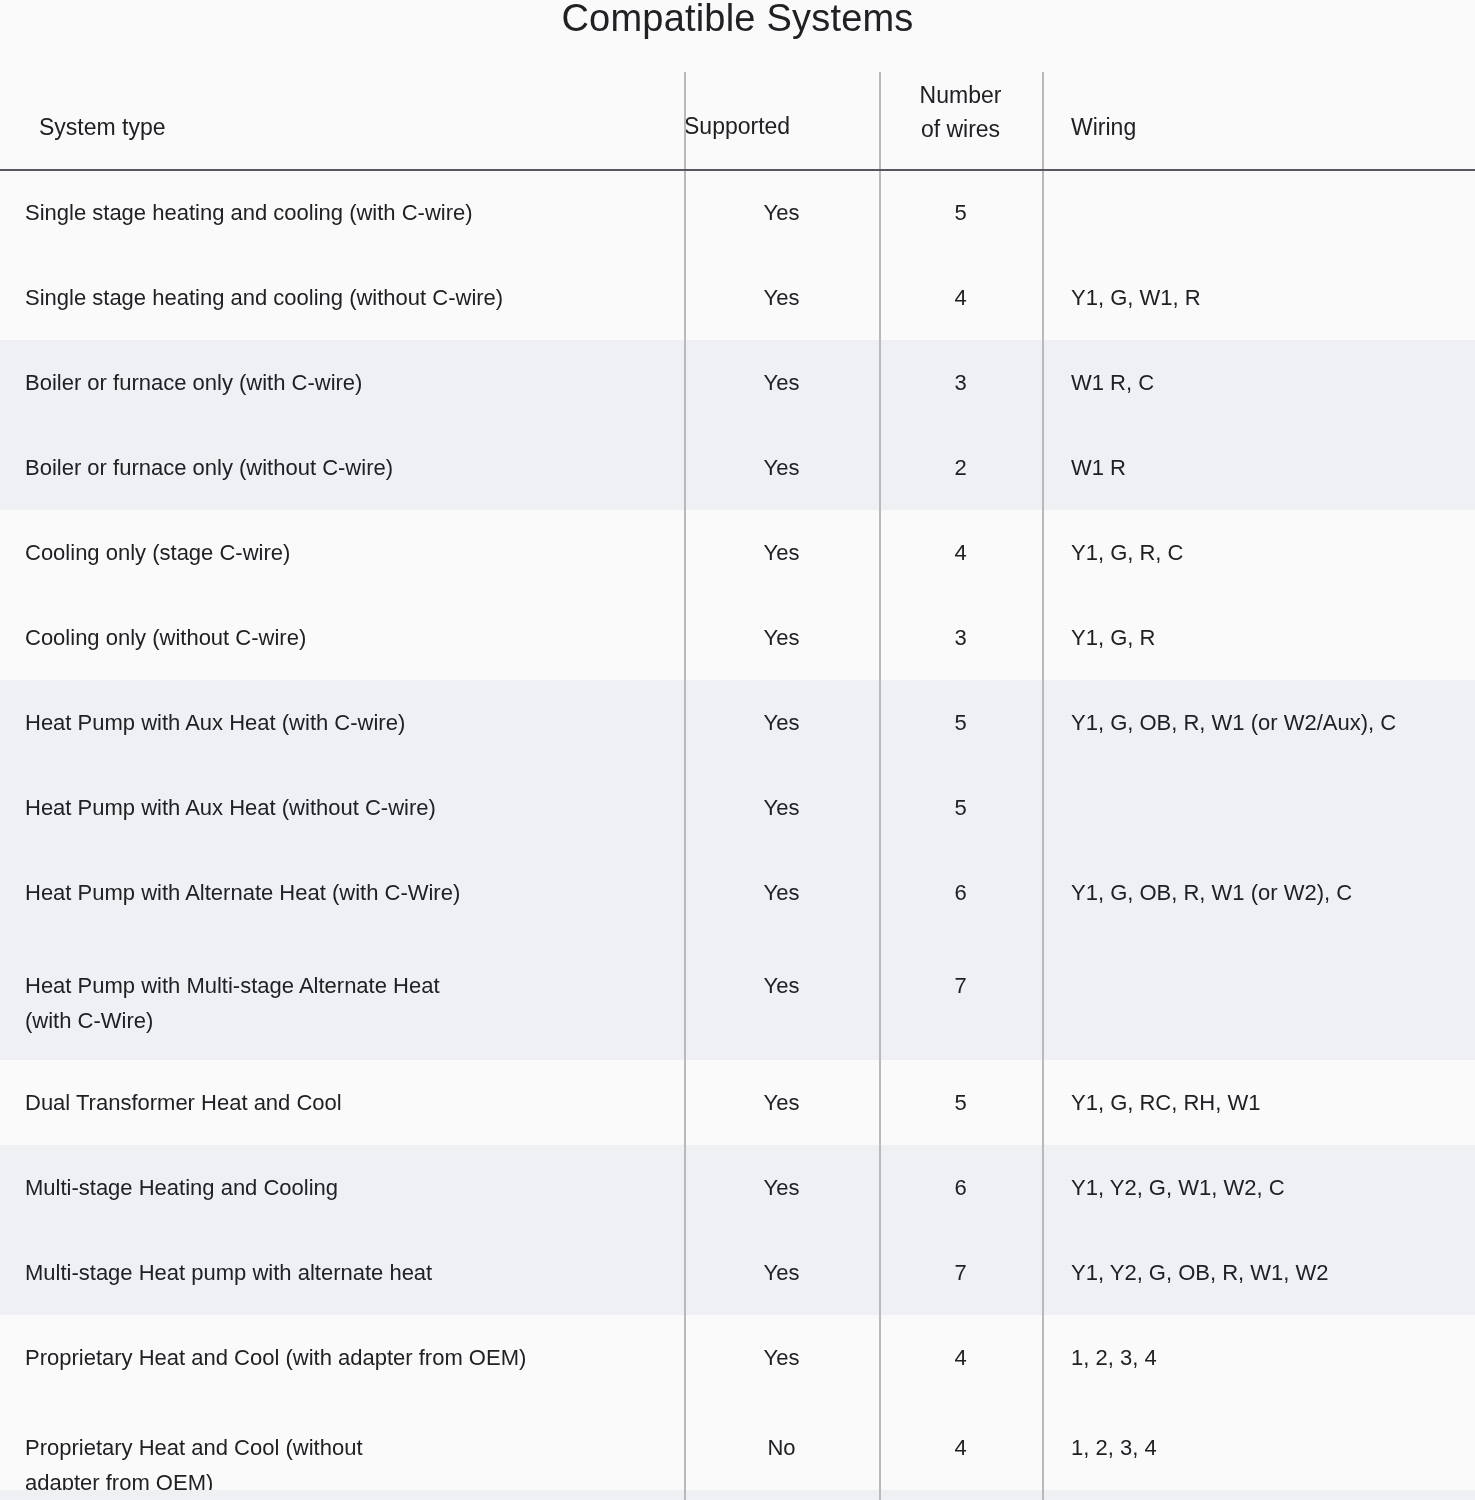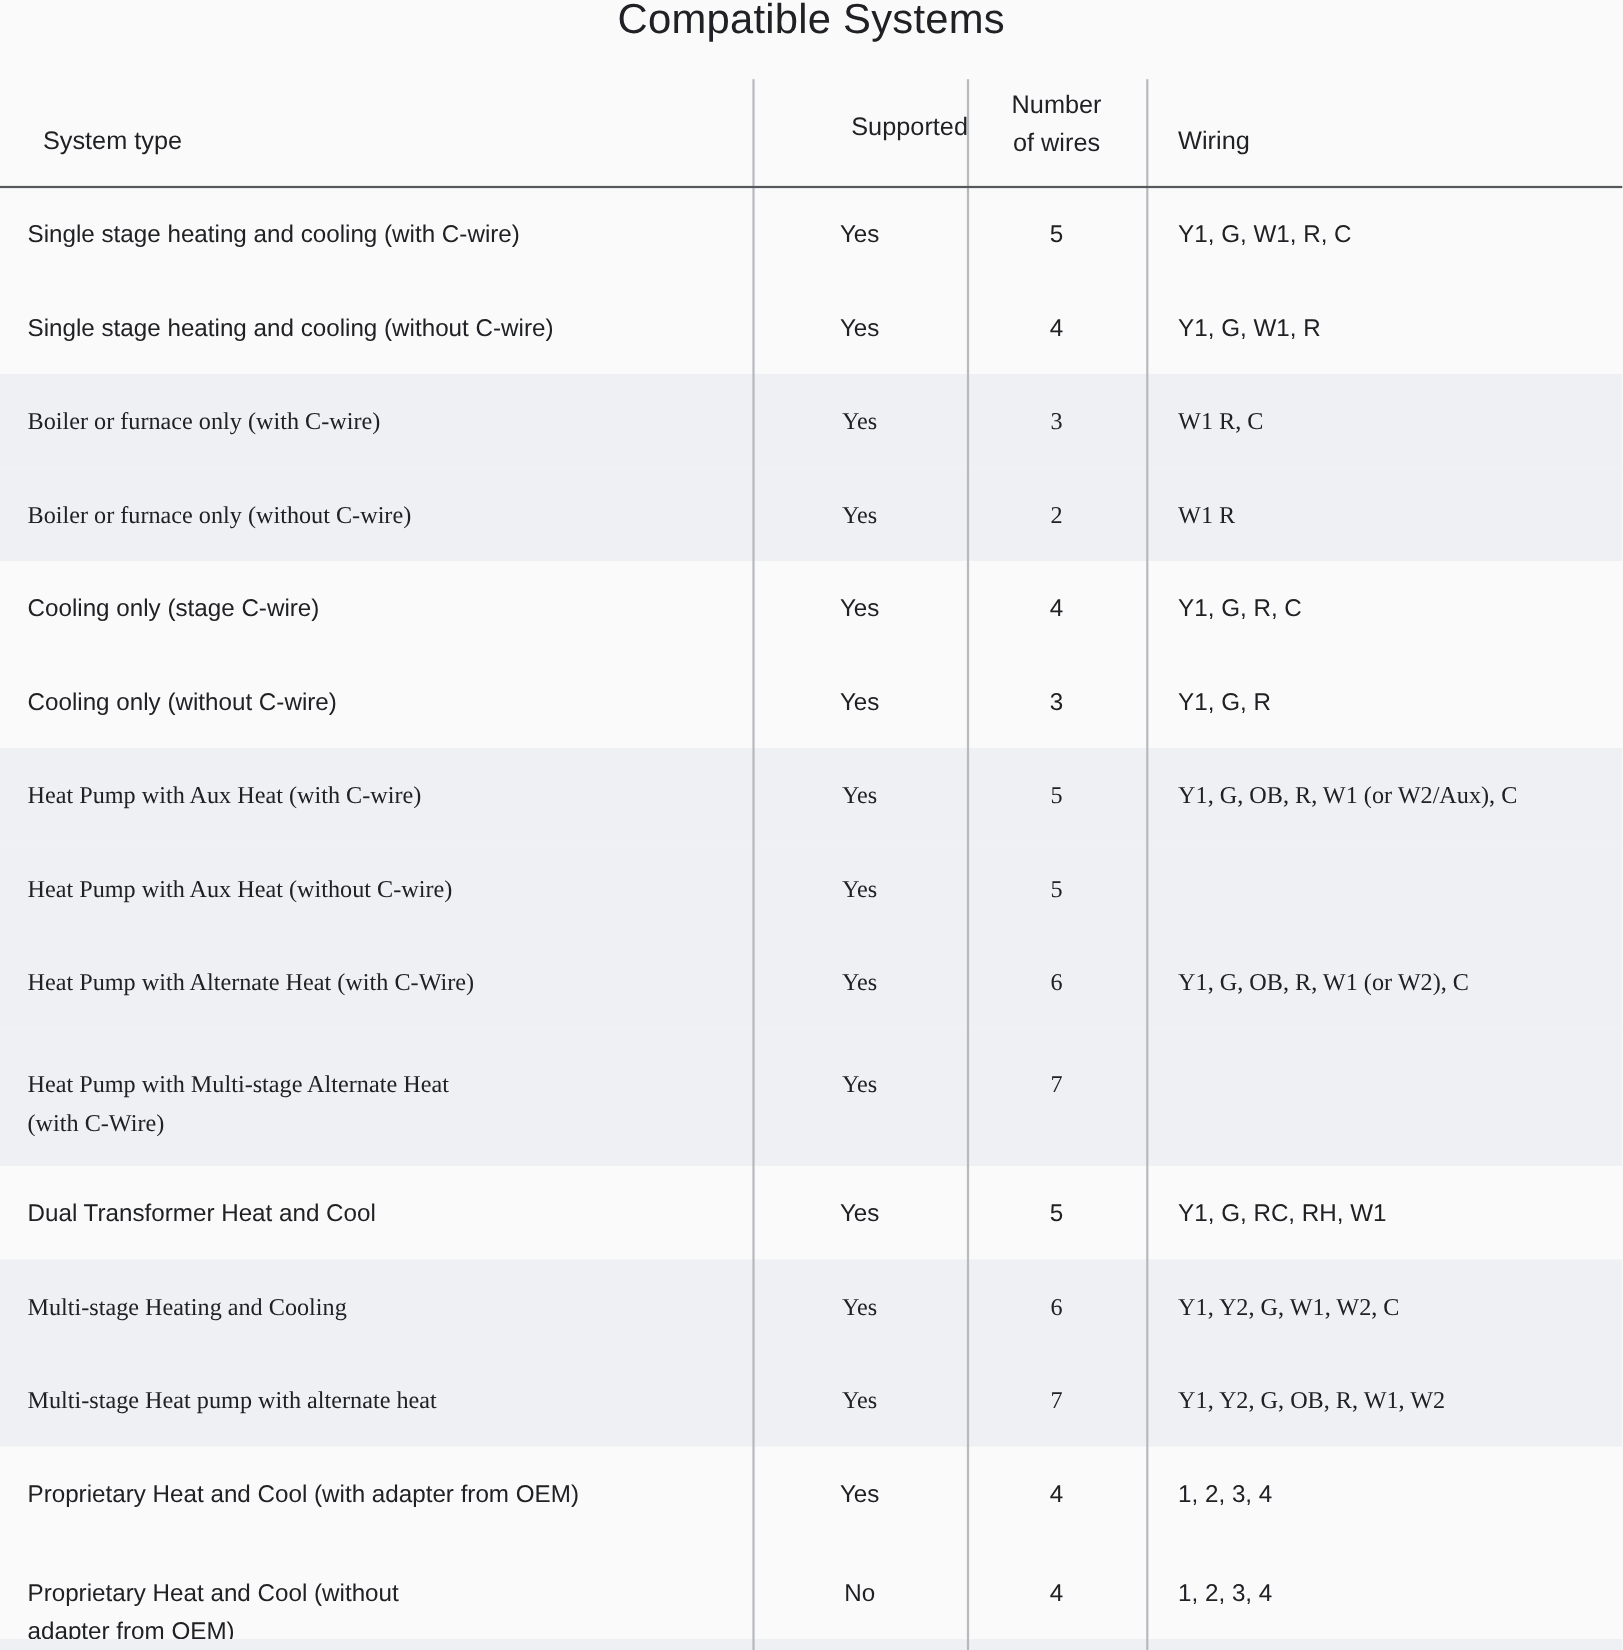--- a/index.html
+++ b/index.html
@@ -42,34 +42,34 @@
     background:var(--header-rule);
     z-index:3;
   }
   .col-header{
     position:absolute;
     font-size:23px;
     line-height:34px;
     z-index:2;
   }
   #h-system{left:39px;top:110px;text-align:right;}
-  #h-supported{left:684px;width:196px;top:98px;text-align:right;}
+  #h-supported{left:684px;width:196px;top:109px;text-align:left;}
   #h-wires{left:879px;width:163px;top:78px;text-align:center;}
   #h-wiring{left:1071px;top:110px;}
   .row{
     position:absolute;
     left:0;
     width:1475px;
     display:grid;
     grid-template-columns:684px 195px 163px 1fr;
     font-size:22px;
     line-height:35px;
     z-index:1;
   }
-  .row.shaded{background:var(--row-shaded);font-family:Liberation Serif, serif;}
+  .row.shaded{background:var(--row-shaded);}
   .cell{
     display:flex;
     align-items:center;
     white-space:nowrap;
   }
   .c-sys{padding-left:25px;padding-right:8px;}
   .c-sup,.c-wir{justify-content:center;}
   .c-wiring{padding-left:29px;}
   .row.twoline .cell{align-items:flex-start;}
   .row.twoline .c-sys{display:block;white-space:normal;}
@@ -107,23 +107,20 @@
 <div class="row" style="top:170px;height:85px">
   <div class="cell c-sys">
       <span>Single stage heating and cooling (with C-wire)</span>
     </div>
   <div class="cell c-sup">
       <span>Yes</span>
     </div>
   <div class="cell c-wir">
       <span>5</span>
     </div>
-  <div class="cell c-wiring">
-      <span>Y1, G, W1, R, C</span>
-    </div>
 </div>
 
 <div class="row" style="top:255px;height:85px">
   <div class="cell c-sys">
       <span>Single stage heating and cooling (without C-wire)</span>
     </div>
   <div class="cell c-sup">
       <span>Yes</span>
     </div>
   <div class="cell c-wir">

